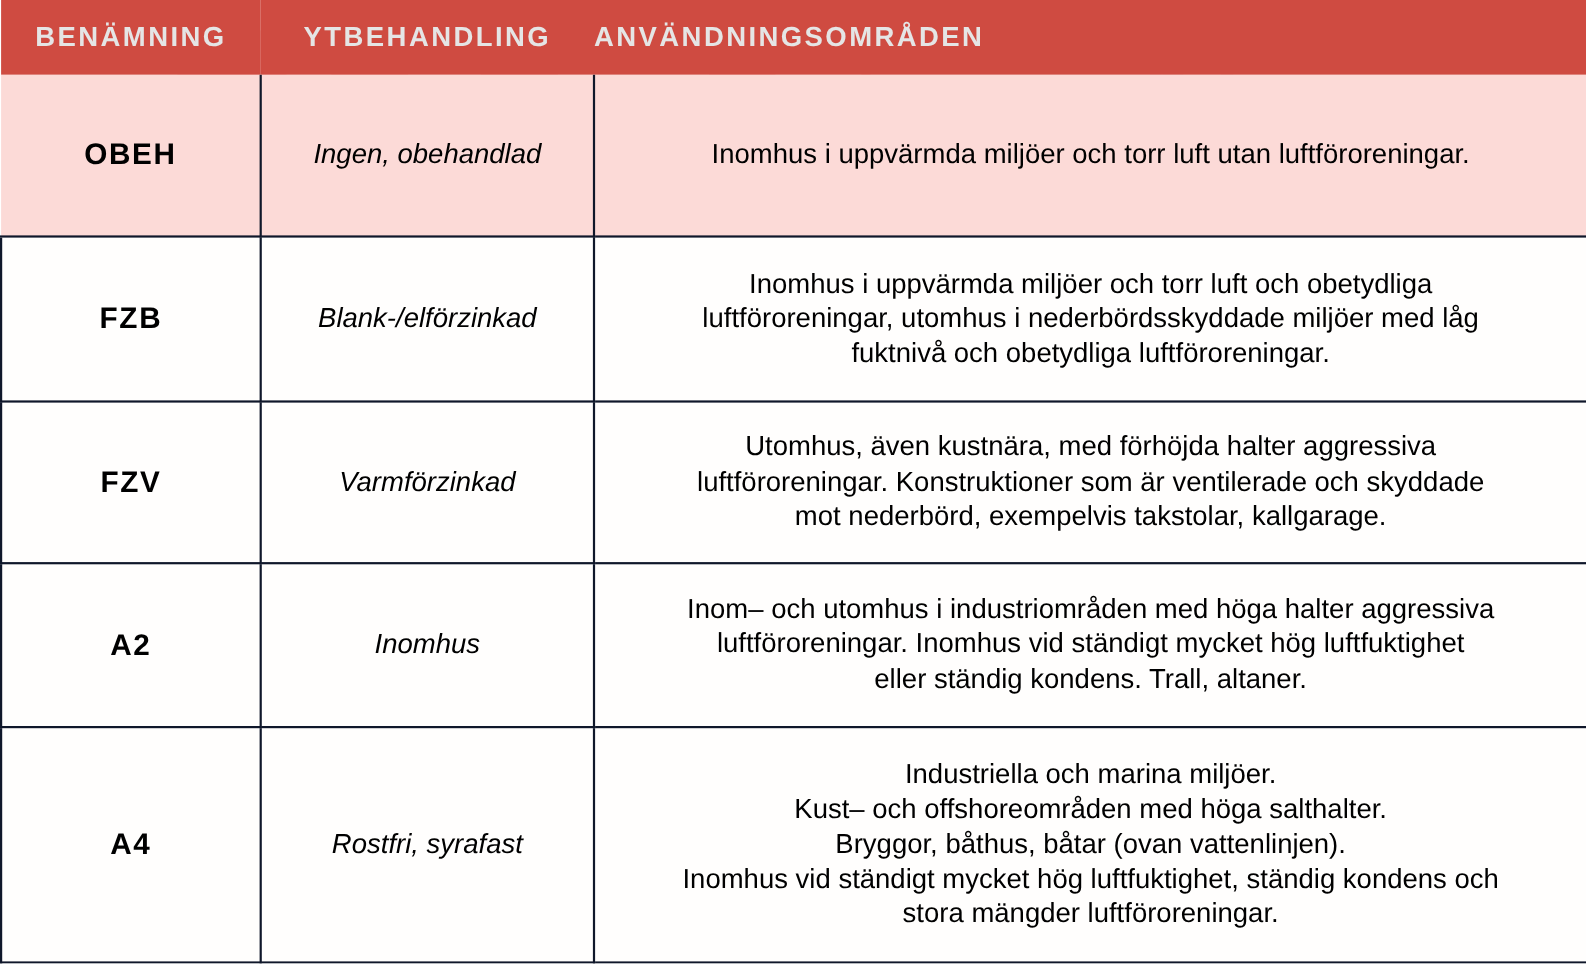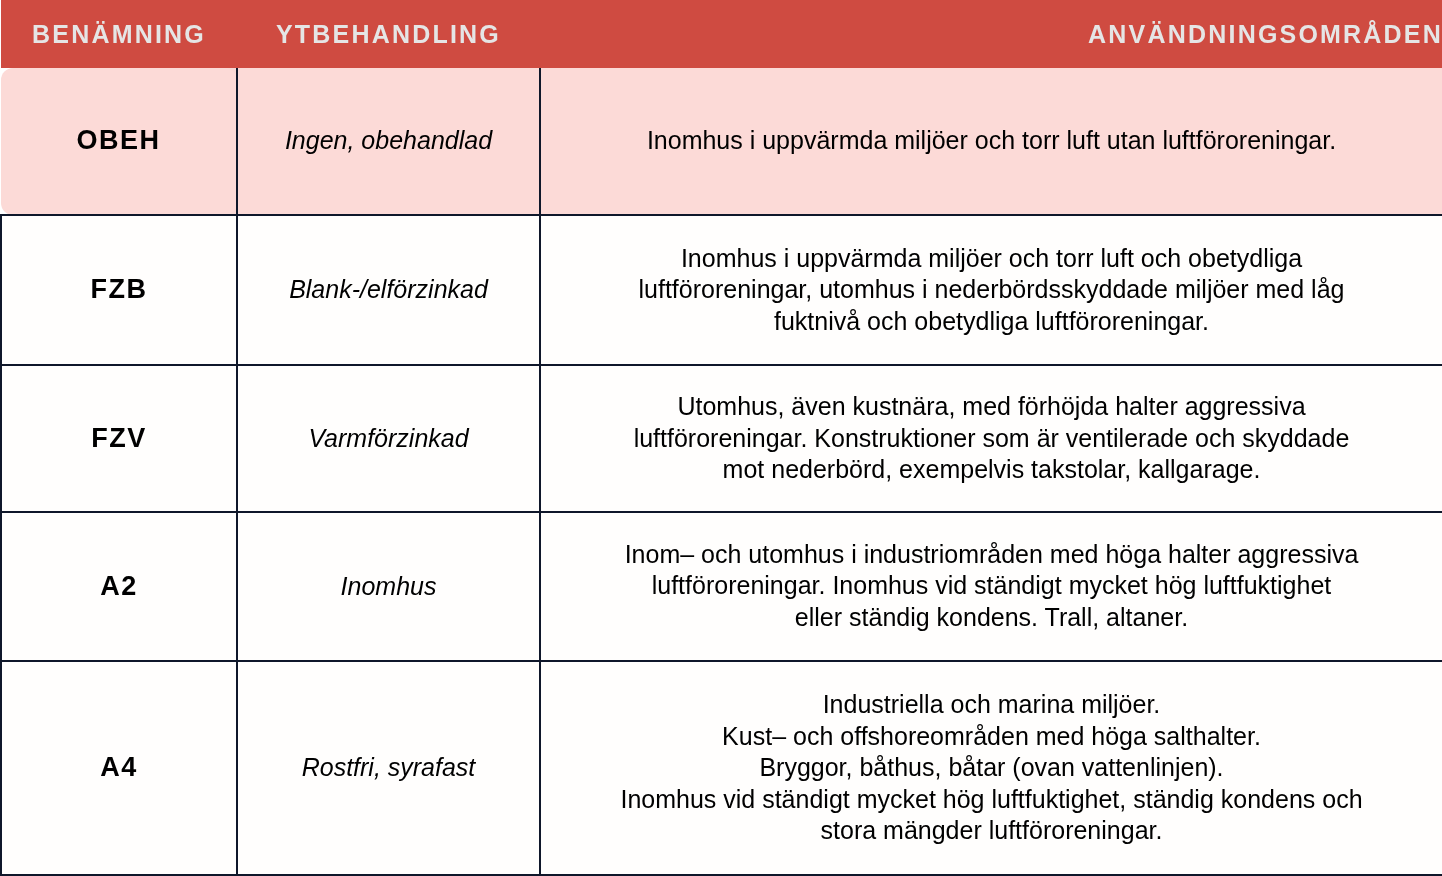--- a/index.html
+++ b/index.html
@@ -72,21 +72,21 @@
     font-size: 25px;
     letter-spacing: 2.2px;
     height: 68px;
     padding: 0 0 0 0;
     border: none;
     vertical-align: middle;
     white-space: nowrap;
   }
   th.col-benamning  { width: 236px; text-align: center; }
   th.col-ytbeh      { width: 303px; text-align: center; }
-  th.col-anvand     { width: 903px; text-align: right; }
+  th.col-anvand     { width: 903px; text-align: left; }
 
   #surface-treatment-table tbody td {
     border: 2px solid #0f172a;
     background: #fffefd;
     vertical-align: middle;
     padding: 6px 10px;
   }
   #surface-treatment-table tbody tr:first-child td {
     border-top: none;
   }
@@ -108,21 +108,20 @@
     line-height: 1.26;
     padding-left: 18px;
     padding-right: 18px;
   }
   
   #surface-treatment-table tbody tr.row-highlight td {
     background: #fcdad7;
   }
   #surface-treatment-table tbody tr.row-highlight td.cell-code {
     border-left: none;
-    border-radius: 12px;
   }
 
   .usage-line { display: block; }
 </style>
 </head>
 <body>
 
 <div id="watermark-layer">
   <div class="wm-bult">BULT</div>
   <div class="wm-faste">FÄSTELEMENT</div>

